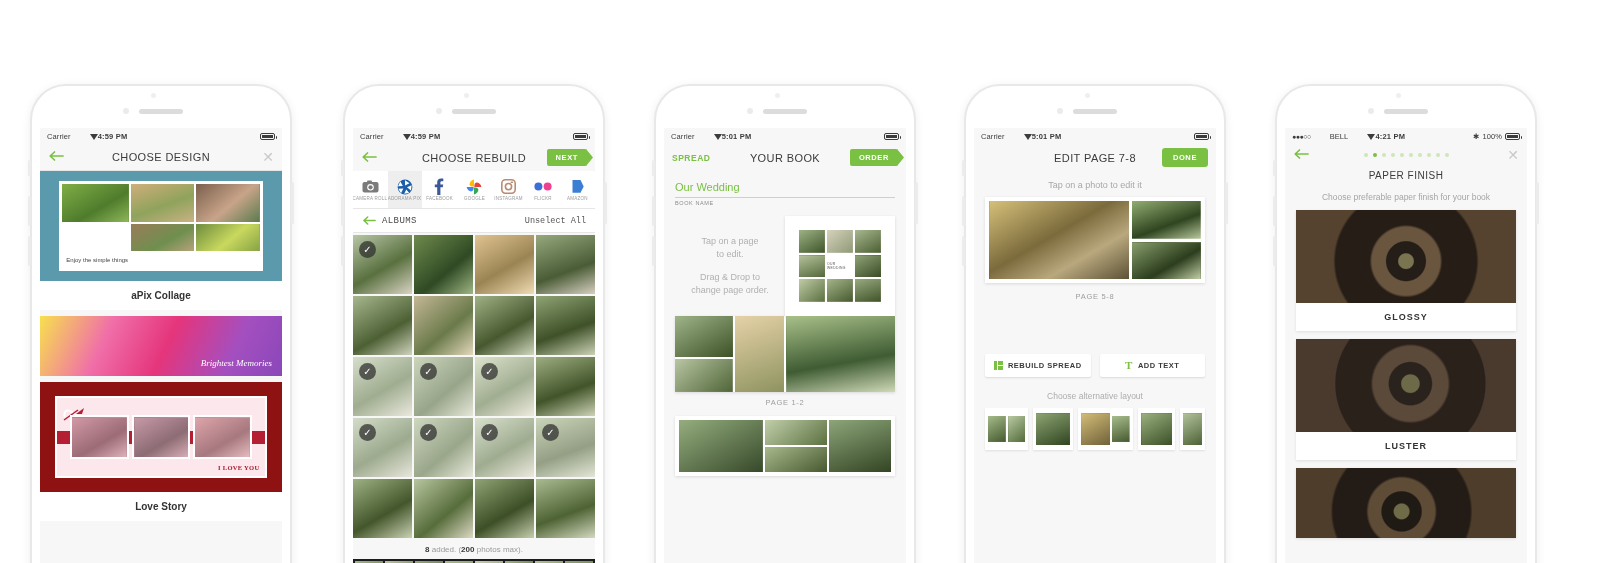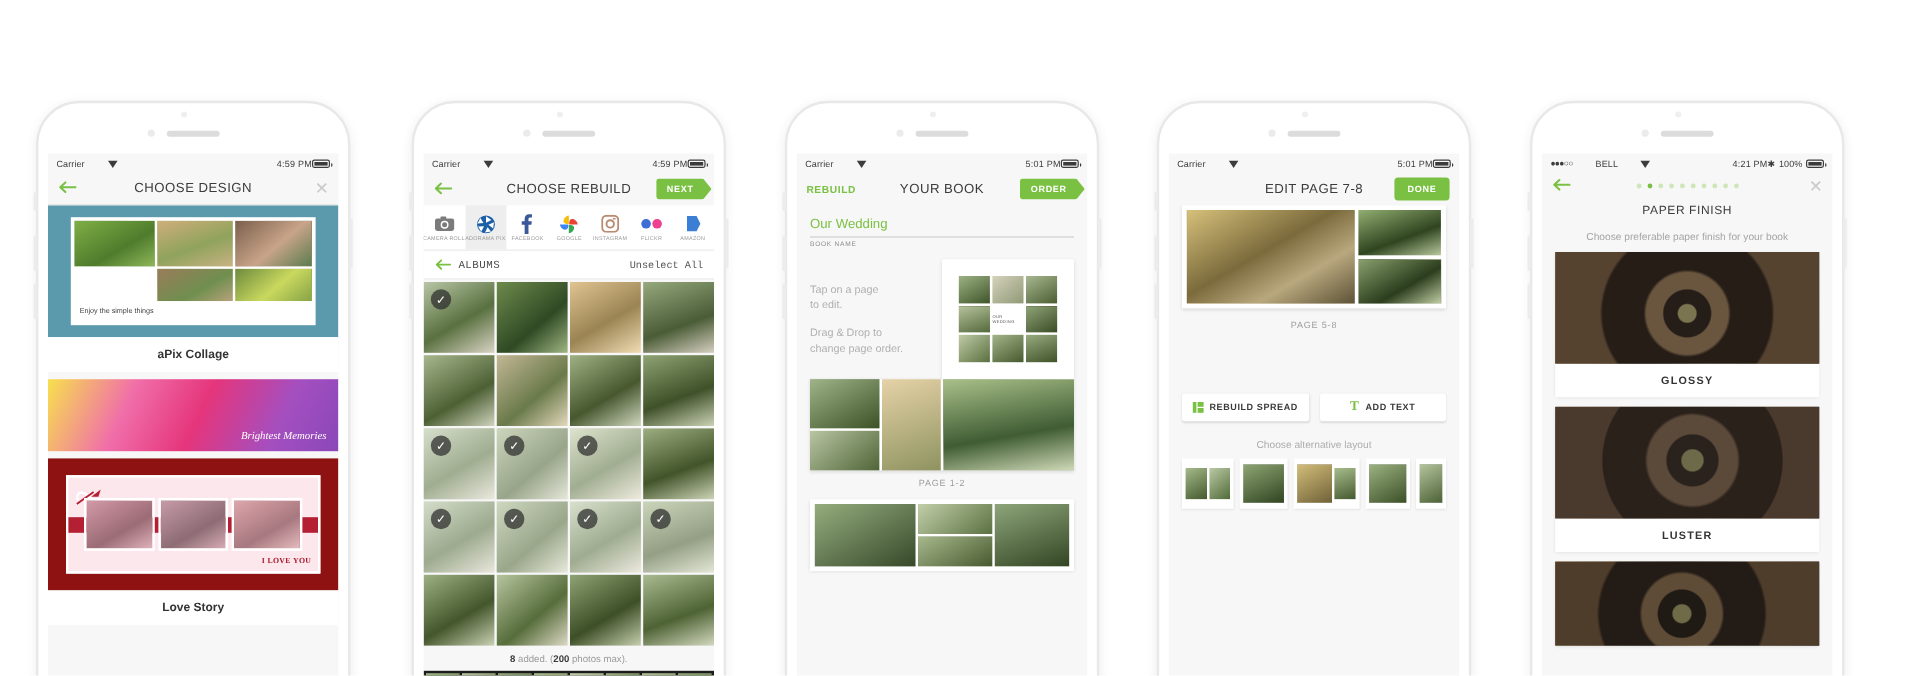--- a/index.html
+++ b/index.html
@@ -38,21 +38,21 @@
     position:absolute; top:42px; left:8px; right:8px; bottom:0;
     background:#f7f7f7; overflow:hidden;
   }
 
   
   .statusbar{
     height:16px; background:#f7f7f7; display:flex; align-items:center;
     padding:0 7px; font-size:7.5px; color:#3c3c3c; letter-spacing:.1px;
   }
   .sb-left{ display:flex; align-items:center; gap:19px; }
-  .sb-center{ flex:1; text-align:right; font-weight:400; letter-spacing:.2px;}
+  .sb-center{ flex:1; text-align:left; font-weight:700; letter-spacing:.2px;}
   .sb-right{ display:flex; align-items:center; gap:3px;}
   .wifi { width:8px;height:7px; position:relative; display:inline-block;}
   .wifi:before{content:"";position:absolute;left:0;top:1px;border-left:4px solid transparent;border-right:4px solid transparent;border-top:6px solid #3c3c3c;}
   .batt{ width:15px;height:7px;border:1px solid #3c3c3c;border-radius:2px;position:relative;}
   .batt:after{content:"";position:absolute;right:-3px;top:2px;width:1.5px;height:3px;background:#3c3c3c;border-radius:0 1px 1px 0;}
   .batt i{position:absolute;left:1px;top:1px;bottom:1px;right:1px;background:#3c3c3c;display:block;}
   .dots-sig{letter-spacing:-0.5px;font-size:7px;}
 
   
   .navbar{
@@ -121,21 +121,21 @@
   .addedline b{ color:#3a3a3a; }
   .filmstrip{ display:flex; gap:2px; background:#1c1c1c; padding:2px; height:44px;}
   .filmstrip div{ flex:1; background-size:cover; background-position:center;}
 
   
   .book-name-wrap{ padding:10px 11px 0;}
   .book-name{ font-size:11px; color:#7ac143; }
   .book-name-rule{ height:1px; background:#cfcfcf; margin-top:4px;}
   .book-name-lbl{ font-size:4.6px; color:#8d8d8d; letter-spacing:.5px; margin-top:3px; transform:scale(1.2); transform-origin:left center;}
   .cover-row{ display:flex; align-items:center; padding:10px 11px 0; }
-  .hint{ flex:1; text-align:left; font-size:9px; color:#b0b0b0; line-height:1.45;}
+  .hint{ flex:1; text-align:center; font-size:9px; color:#b0b0b0; line-height:1.45;}
   .hint p + p { margin-top:9px;}
   .cover-thumb{ width:110px; height:100px; background:#fff; box-shadow:0 1px 3px rgba(0,0,0,.13); display:flex; align-items:center; justify-content:center;}
   .cov-grid{ width:74%; height:72%; display:grid; grid-template-columns:repeat(3,1fr); grid-template-rows:repeat(3,1fr); gap:2px;}
   .cov-grid div{ background-size:cover; background-position:center;}
   .cov-title{ background:#fff !important; display:flex;align-items:center;justify-content:center;font-size:3.4px;color:#555;letter-spacing:.3px;}
   .page-lbl{ text-align:center; font-size:7.5px; color:#9d9d9d; letter-spacing:.7px; padding:6px 0 9px;}
   .spread{ display:flex; gap:2px; margin:0 11px; background:#fff; box-shadow:0 1px 3px rgba(0,0,0,.12);}
   .spread .col{ display:flex; flex-direction:column; gap:2px;}
   .spread .im{ background-size:cover; background-position:center;}
 
@@ -439,21 +439,21 @@
         </span>
         <span class="sb-center">5:01 PM</span>
         <span class="sb-right">
             <span class="batt">
               <i></i>
             </span>
           </span>
       </div>
 
       <div class="navbar noline">
-        <span class="options-link">REBUILD</span>
+        <span class="options-link">SPREAD</span>
         <span class="nav-title">YOUR BOOK</span>
         <span class="pill-btn tag">ORDER</span>
       </div>
 
       <div class="book-name-wrap">
         <div class="book-name">Our Wedding</div>
         <div class="book-name-rule"></div>
         <div class="book-name-lbl">BOOK NAME</div>
       </div>
 
@@ -527,20 +527,21 @@
               <i></i>
             </span>
           </span>
       </div>
 
       <div class="navbar noline">
         <span class="nav-title">EDIT PAGE 7-8</span>
         <span class="pill-btn" style="border-radius:3px;padding:5px 11px">DONE</span>
       </div>
 
+      <div class="tap-hint">Tap on a photo to edit it</div>
 
       <div class="edit-spread">
         <div class="big" style="background-image:linear-gradient(150deg,#d6c07a,#7b6b3c 45%,#b9a87e 70%,#5c5236)"></div>
         <div class="side">
           <div style="background-image:linear-gradient(160deg,#93ae72,#2f4520 60%,#b8c79b)"></div>
           <div style="background-image:linear-gradient(150deg,#8aa06e,#2b3d1d 60%,#c3cfa6)"></div>
         </div>
       </div>
       <div class="page-lbl" style="padding-top:9px">PAGE 5-8</div>
 

